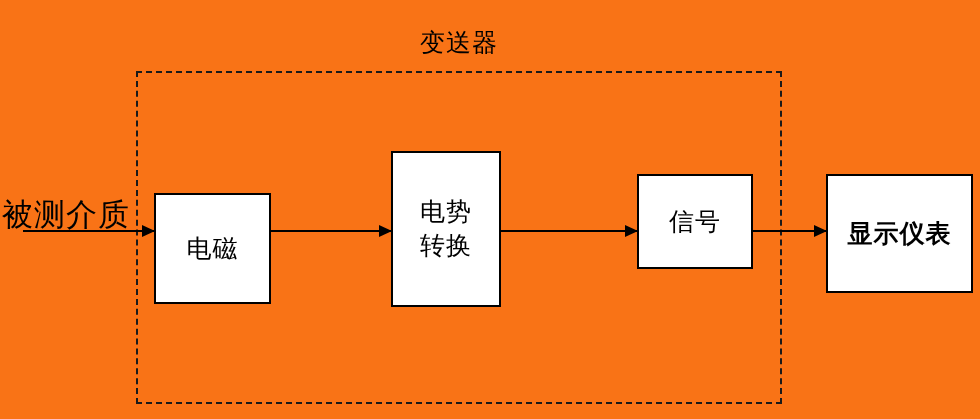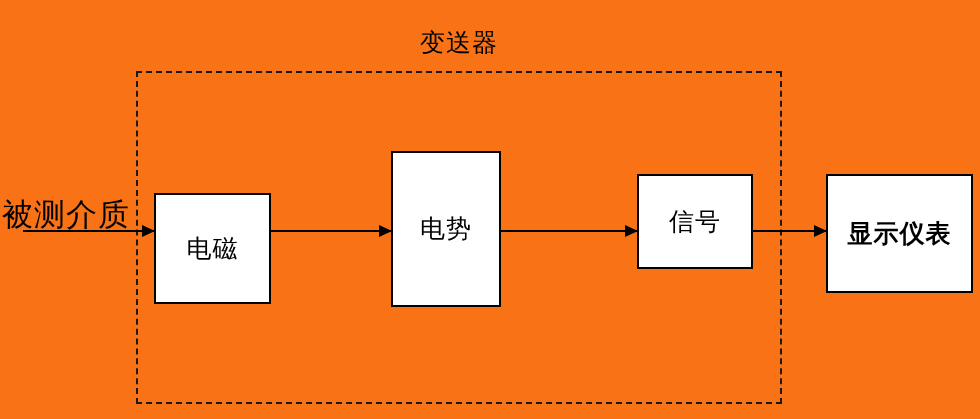--- a/index.html
+++ b/index.html
@@ -112,20 +112,21 @@
   <div class="arrow" id="arrow-em-to-pot"></div>
   <div class="arrow" id="arrow-pot-to-amp"></div>
   <div class="arrow" id="arrow-amp-to-display"></div>
 
   <div class="pbox" id="box-em">
     <span class="ln">电磁</span>
   </div>
 
   <div class="pbox" id="box-potential">
     <span class="ln">电势</span>
+    <span class="ln">转换</span>
   </div>
 
   <div class="pbox" id="box-amplify">
     <span class="ln">信号</span>
   </div>
 
   <div class="pbox" id="box-display">
     <span class="ln">显示仪表</span>
   </div>
 

